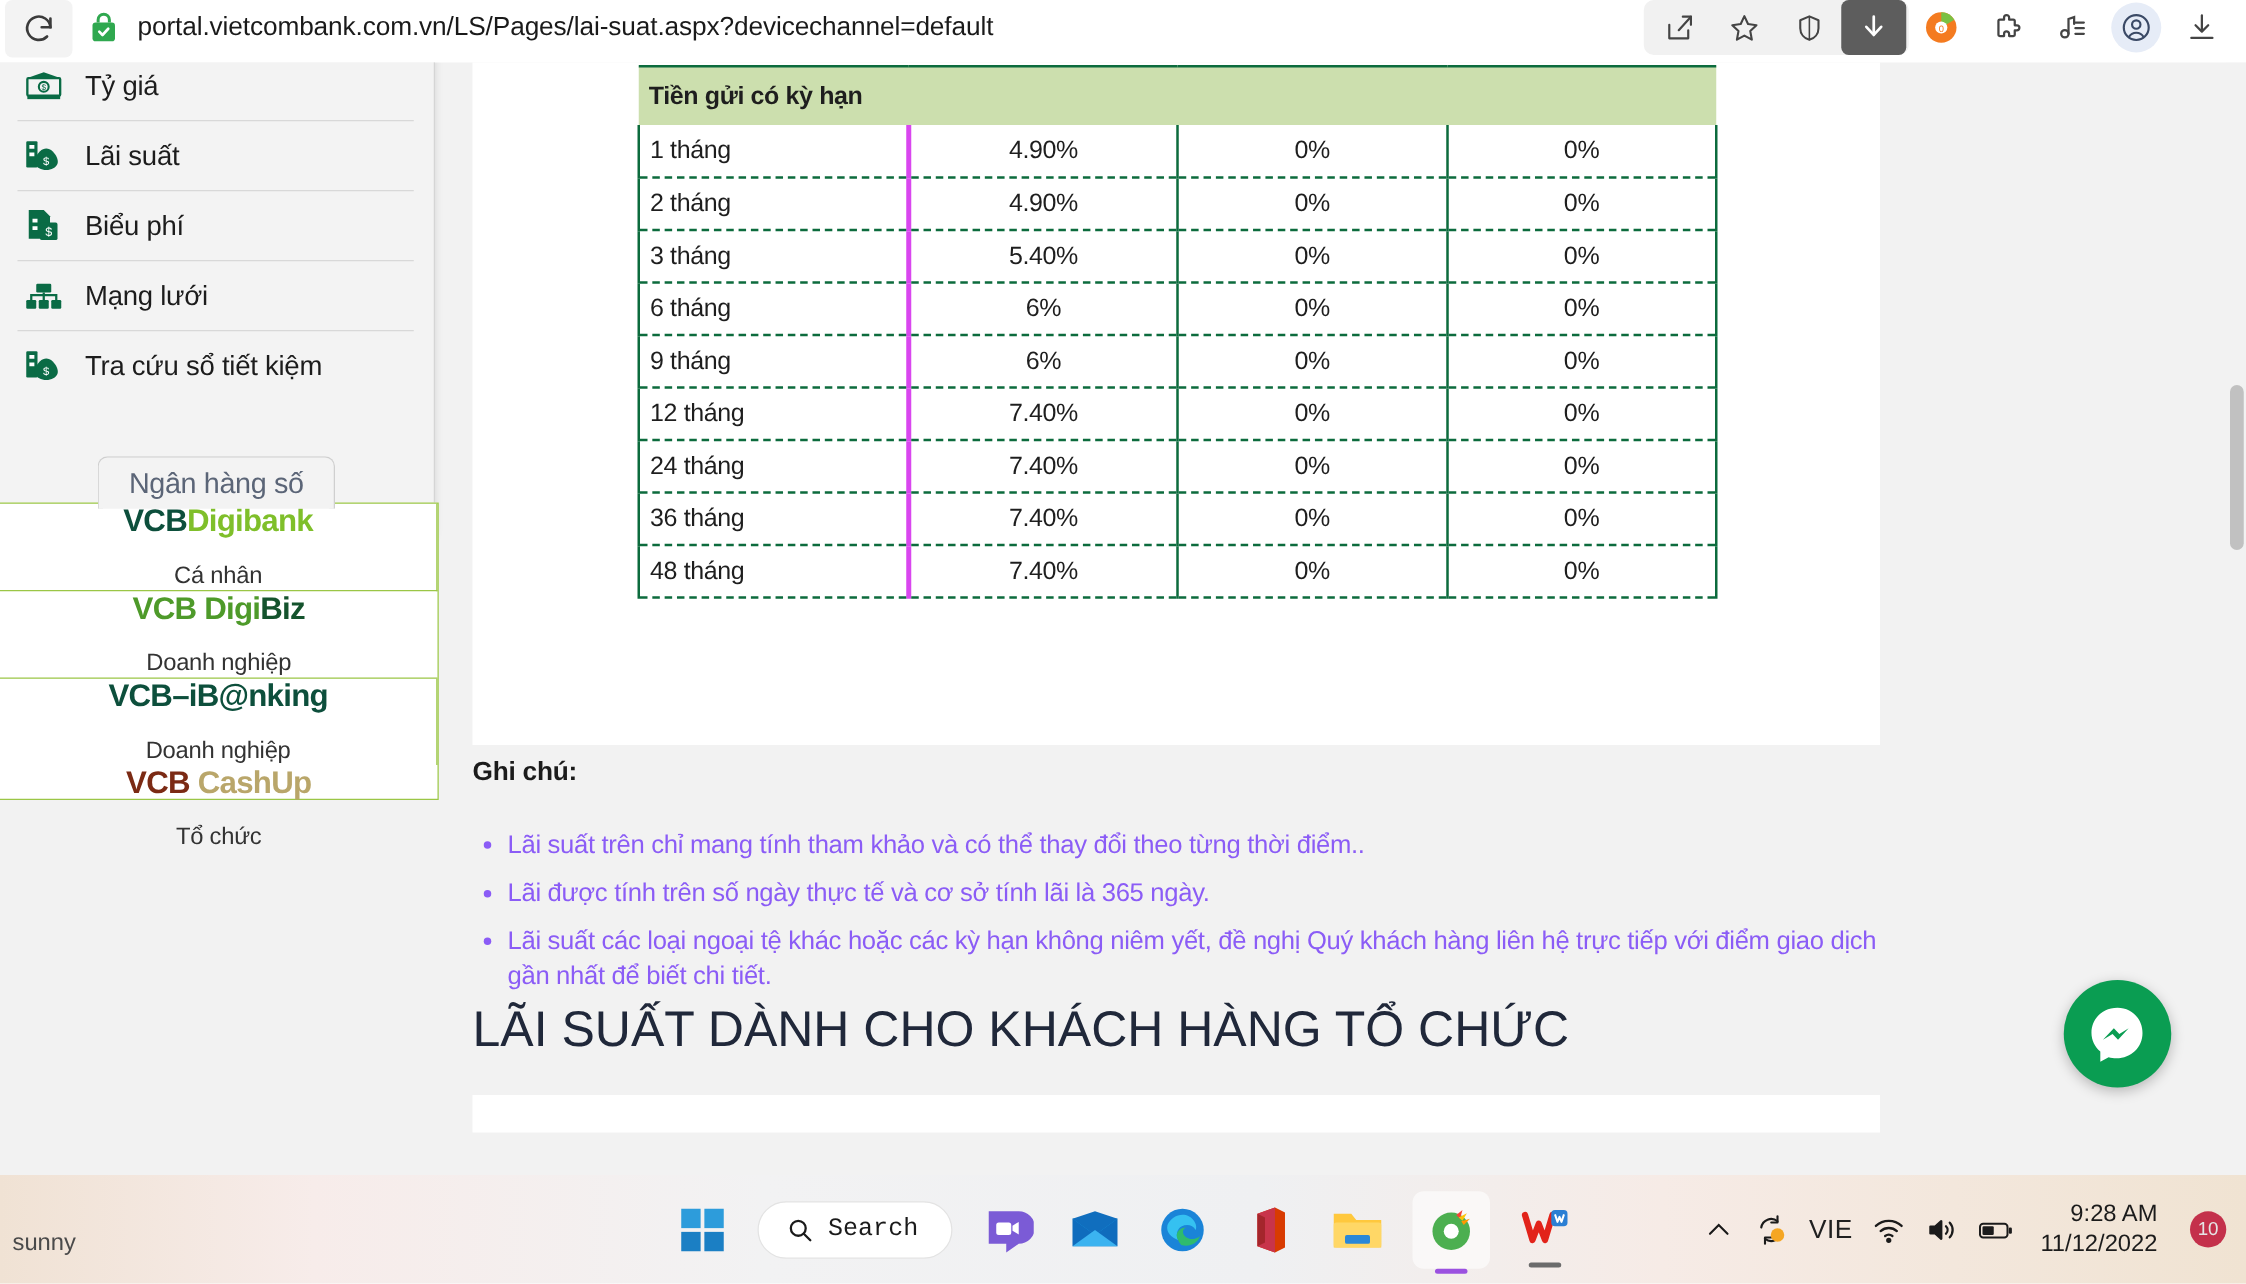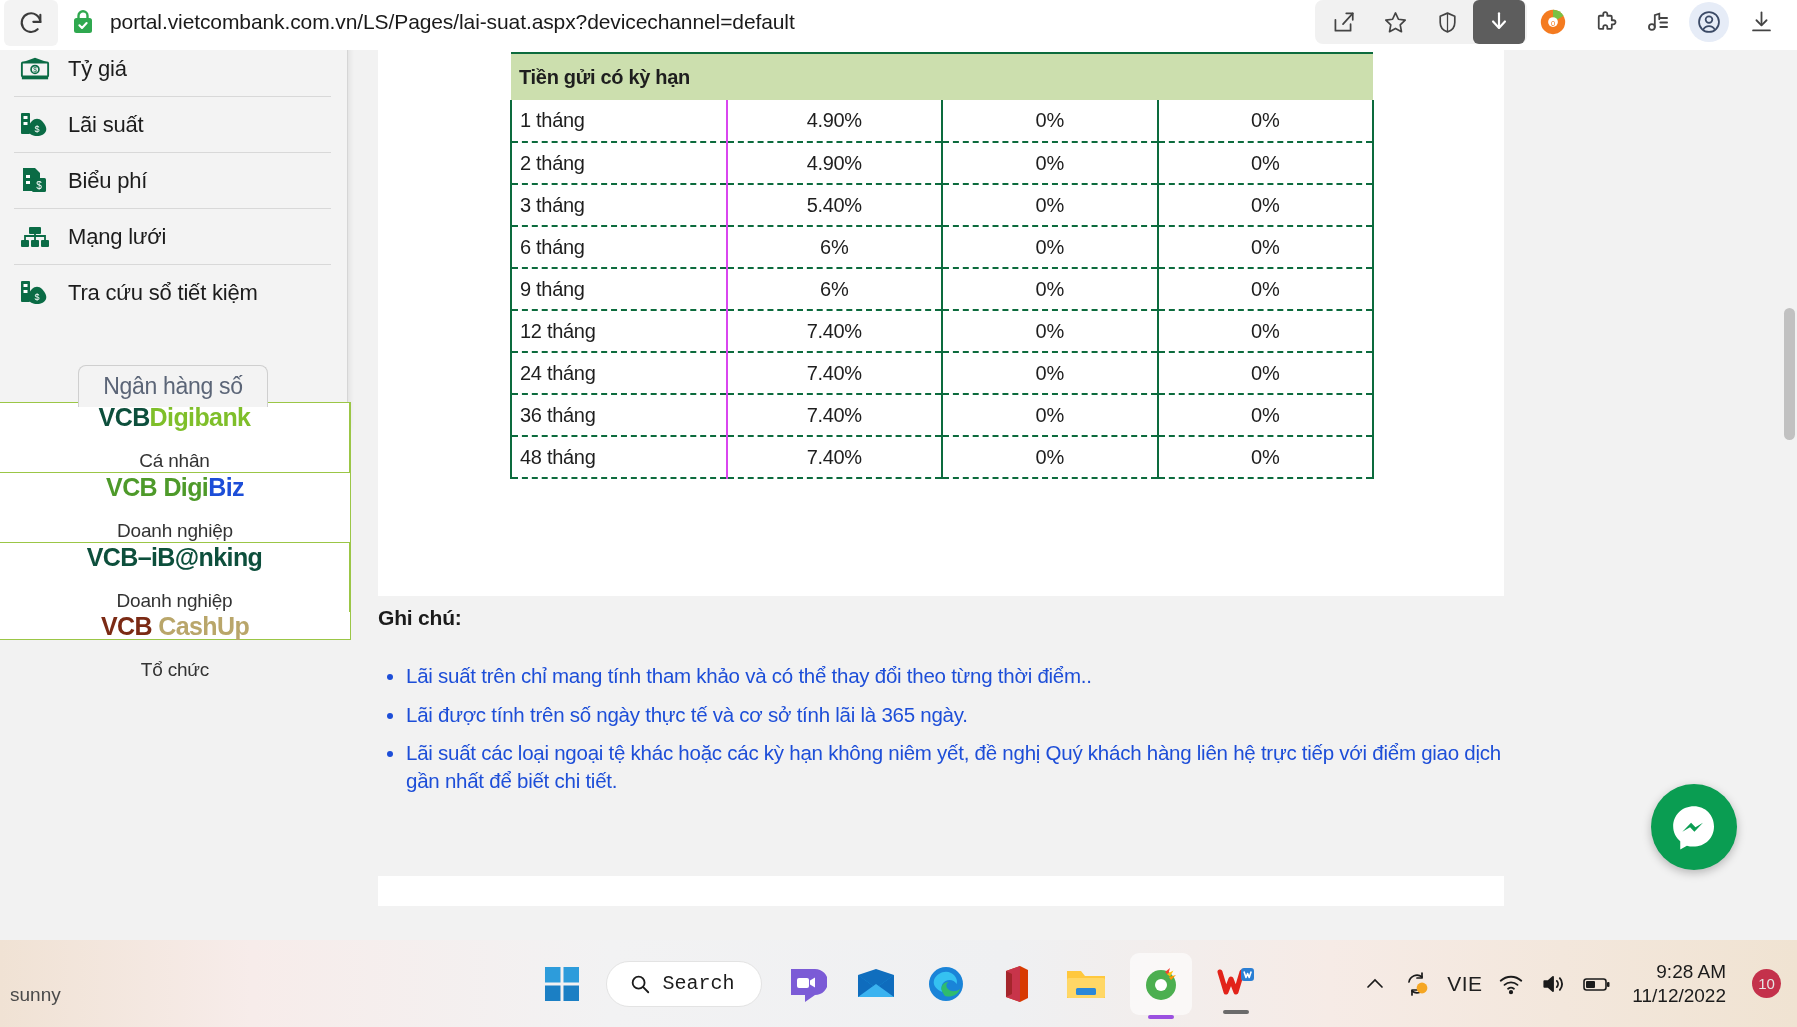--- a/index.html
+++ b/index.html
@@ -110,33 +110,33 @@
     table-layout: fixed;
   }
   table.rates td { height: 42px; font-size: 20px; color: #1e1e1e; letter-spacing: -0.3px; }
   .grp-head {
     background: #ccdfae; font-weight: bold; font-size: 20px;
     padding-left: 8px; height: 47px !important;
     border-top: 2px solid #0c6b3d;
   }
   td.lbl { padding-left: 8px; text-align: left; border-left: 2px solid #0c6b3d; }
   td.val { text-align: center; }
-  td.c2 { border-left: 2px solid #d946ef; }
+  td.c2 { border-left: 4px solid #d946ef; }
   td.c3 { border-left: 2px solid #0c6b3d; }
   td.c4 { border-left: 2px solid #0c6b3d; border-right: 2px solid #0c6b3d; }
   tr.row td { border-bottom: 2px dashed #0c6b3d; }
   tr.row.last td { border-bottom: 2px solid #0c6b3d; }
 
   .notes {
     position: absolute; left: 0; top: 548px; width: 1126px;
     background: #f2f2f2; padding: 8px 0 0 0;
   }
   .notes-title { font-size: 21px; font-weight: bold; color: #1b1b1b; letter-spacing: -0.2px; }
   .notes ul { margin: 32px 0 0 28px; }
-  .notes li { font-size: 20.5px; color: #1d4ed8; letter-spacing: -0.25px; line-height: 1.35; margin-bottom: 11px; }
+  .notes li { font-size: 20.5px; color: #8b5cf6; letter-spacing: -0.25px; line-height: 1.35; margin-bottom: 11px; }
 
   .big-heading {
     position: absolute; left: 0; top: 752px;
     font-size: 40px; color: #20283a; letter-spacing: 0px; font-weight: normal;
   }
   .bottom-card {
     position: absolute; left: 0; top: 826px; width: 1126px; height: 30px;
     background: #ffffff;
   }
 
@@ -360,21 +360,21 @@
 
     <div class="nhs-panel">
       <div class="nhs-cell">
         <div class="nhs-logo">
           <span style="color:#0d4f3c">VCB</span><span style="color:#7fbf2a">Digibank</span>
         </div>
         <div class="nhs-sub">Cá nhân</div>
       </div>
       <div class="nhs-cell">
         <div class="nhs-logo">
-          <span style="color:#4e9a2a">VCB Digi</span><span style="color:#1d4ed8">Biz</span>
+          <span style="color:#4e9a2a">VCB Digi</span><span style="color:#14532d">Biz</span>
         </div>
         <div class="nhs-sub">Doanh nghiệp</div>
       </div>
       <div class="nhs-cell">
         <div class="nhs-logo">
           <span style="color:#0d4f3c">VCB–iB@nking</span>
         </div>
         <div class="nhs-sub">Doanh nghiệp</div>
       </div>
       <div class="nhs-cell">
@@ -454,20 +454,21 @@
 
       <div class="notes">
         <div class="notes-title">Ghi chú:</div>
         <ul>
           <li>Lãi suất trên chỉ mang tính tham khảo và có thể thay đổi theo từng thời điểm..</li>
           <li>Lãi được tính trên số ngày thực tế và cơ sở tính lãi là 365 ngày.</li>
           <li>Lãi suất các loại ngoại tệ khác hoặc các kỳ hạn không niêm yết, đề nghị Quý khách hàng liên hệ trực tiếp với điểm giao dịch gần nhất để biết chi tiết.</li>
         </ul>
       </div>
 
+      <h1 class="big-heading">LÃI SUẤT DÀNH CHO KHÁCH HÀNG TỔ CHỨC</h1>
       <div class="bottom-card"></div>
     </div>
 
     <div class="scrollbar-track">
       <div class="scrollbar-thumb"></div>
     </div>
 
     <div class="messenger">
       <svg width="50" height="50" viewBox="0 0 24 24">
         <path d="M12 2C6.3 2 2 6.2 2 11.6c0 2.9 1.3 5.5 3.4 7.2v4l3.2-1.8c.9.3 1.9.4 3 .4 5.7 0 10-4.2 10-9.7C21.6 6.2 17.4 2 12 2z" fill="#ffffff"></path>

